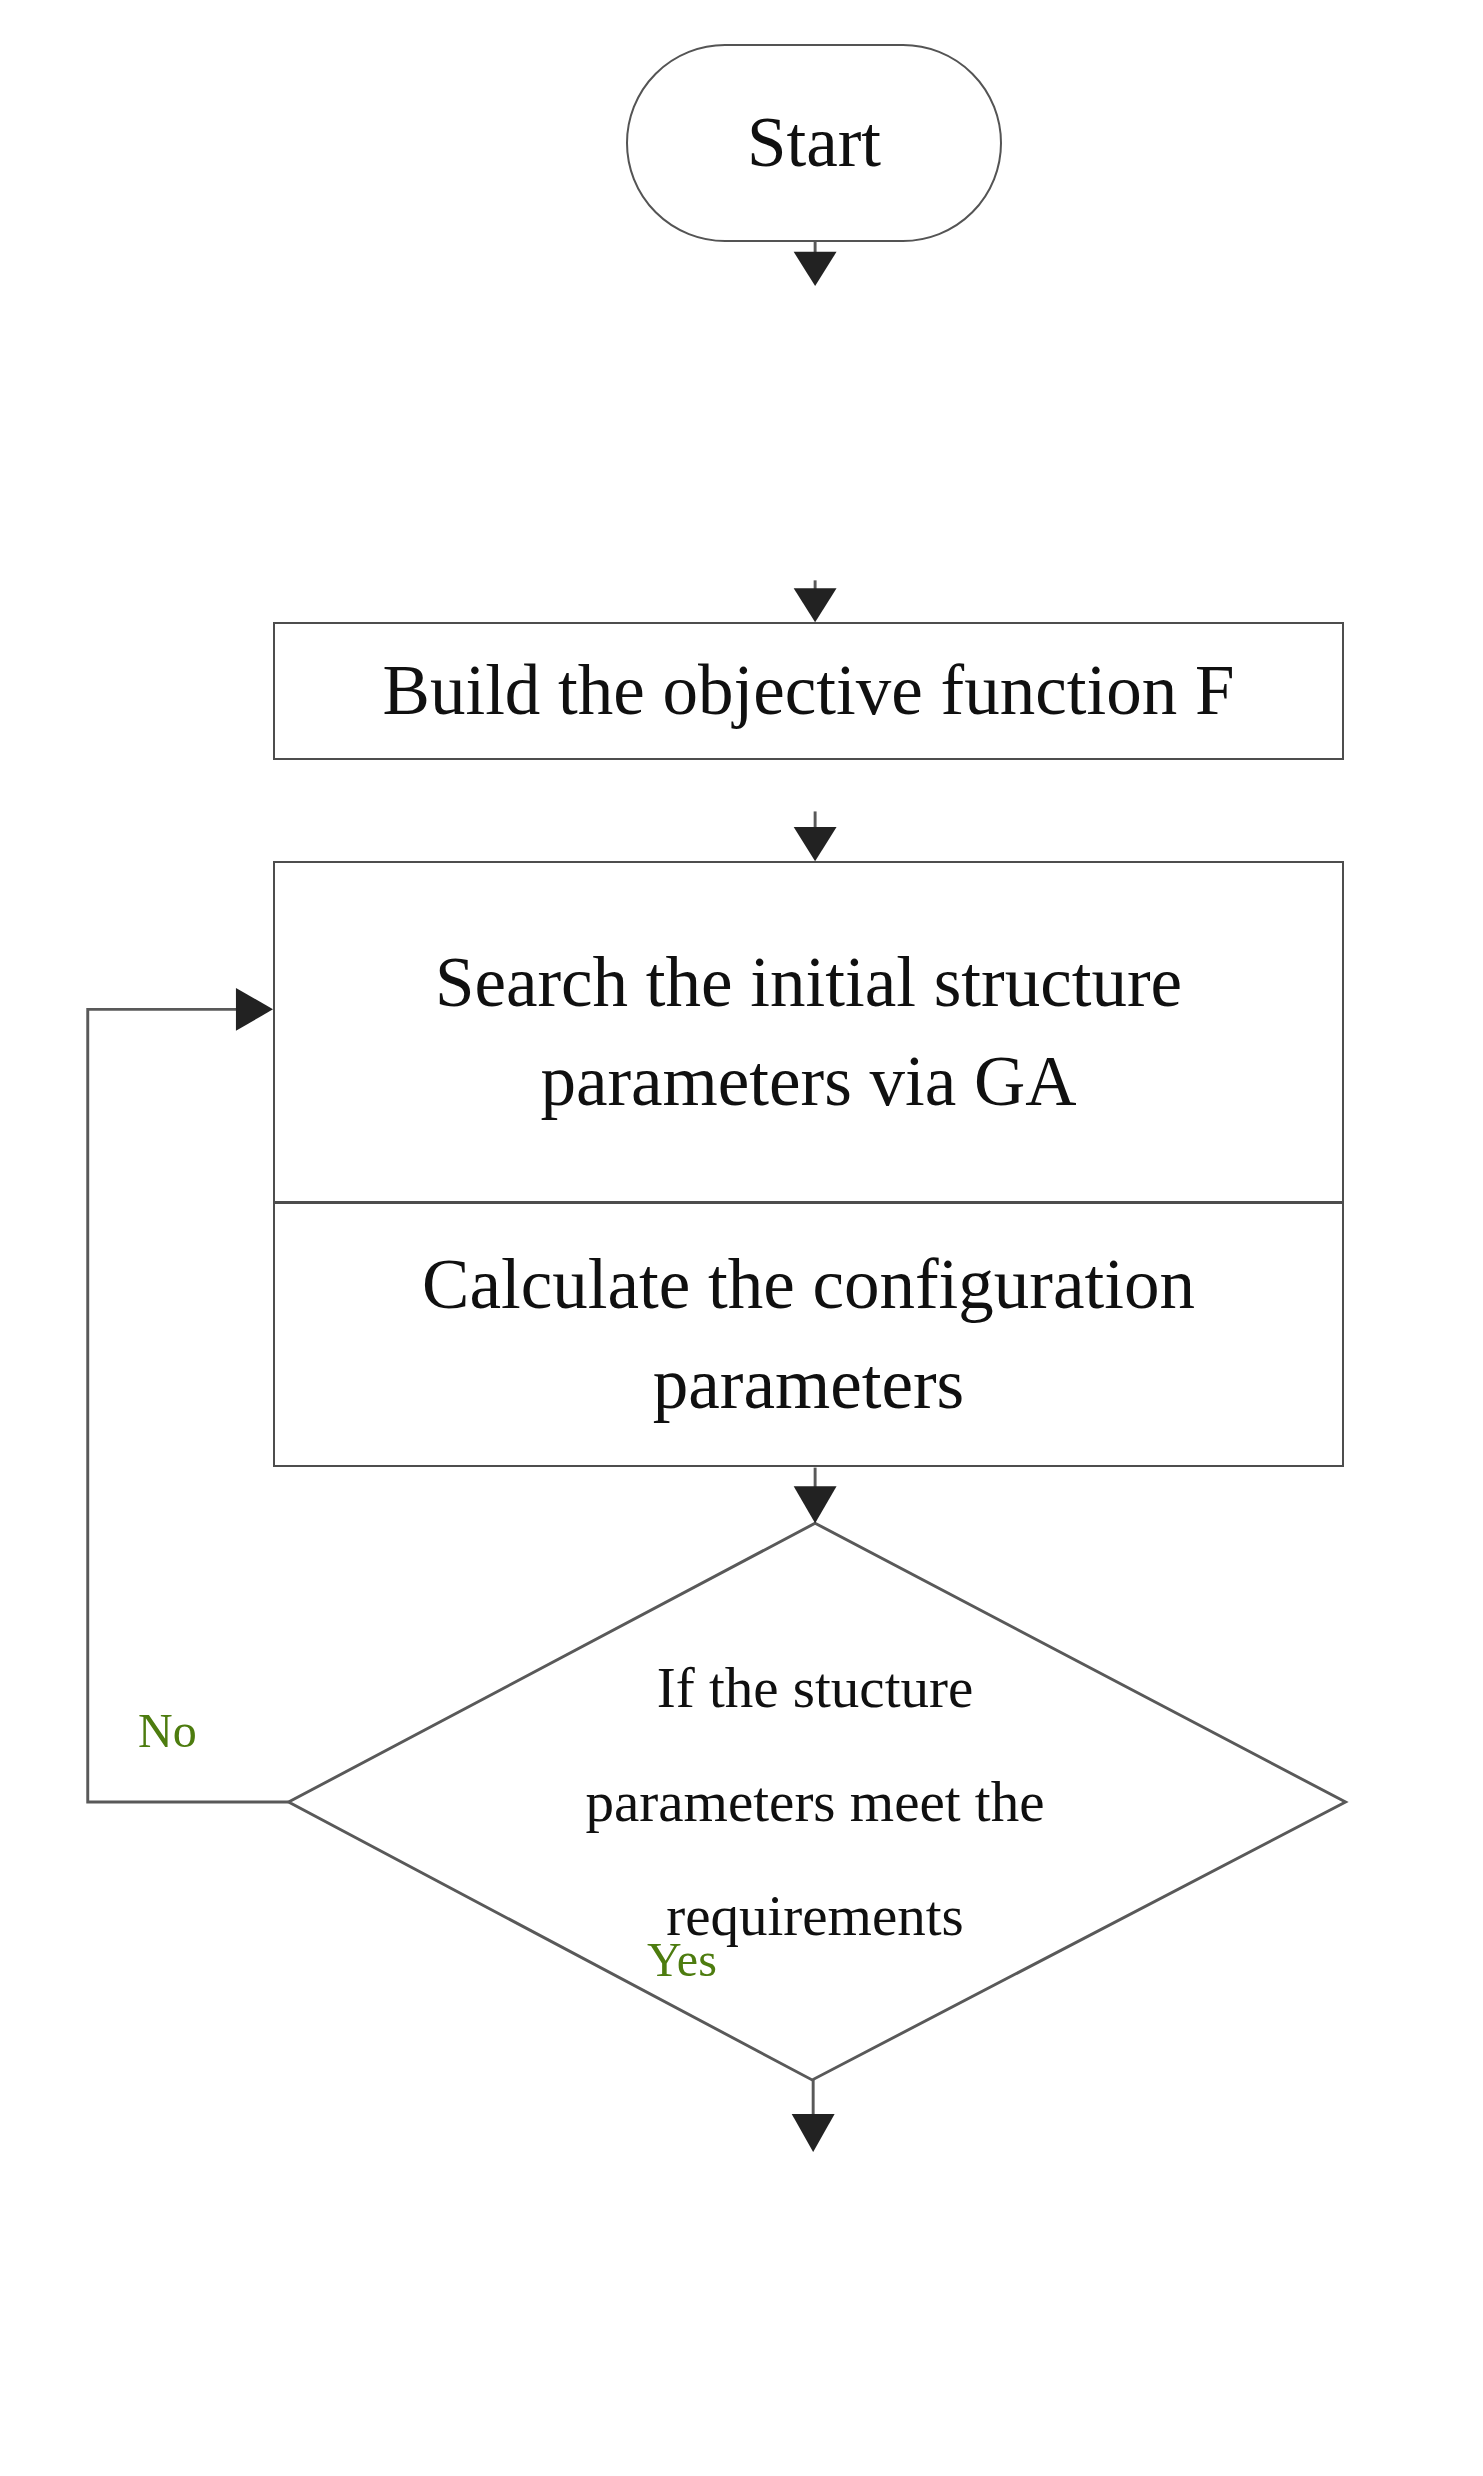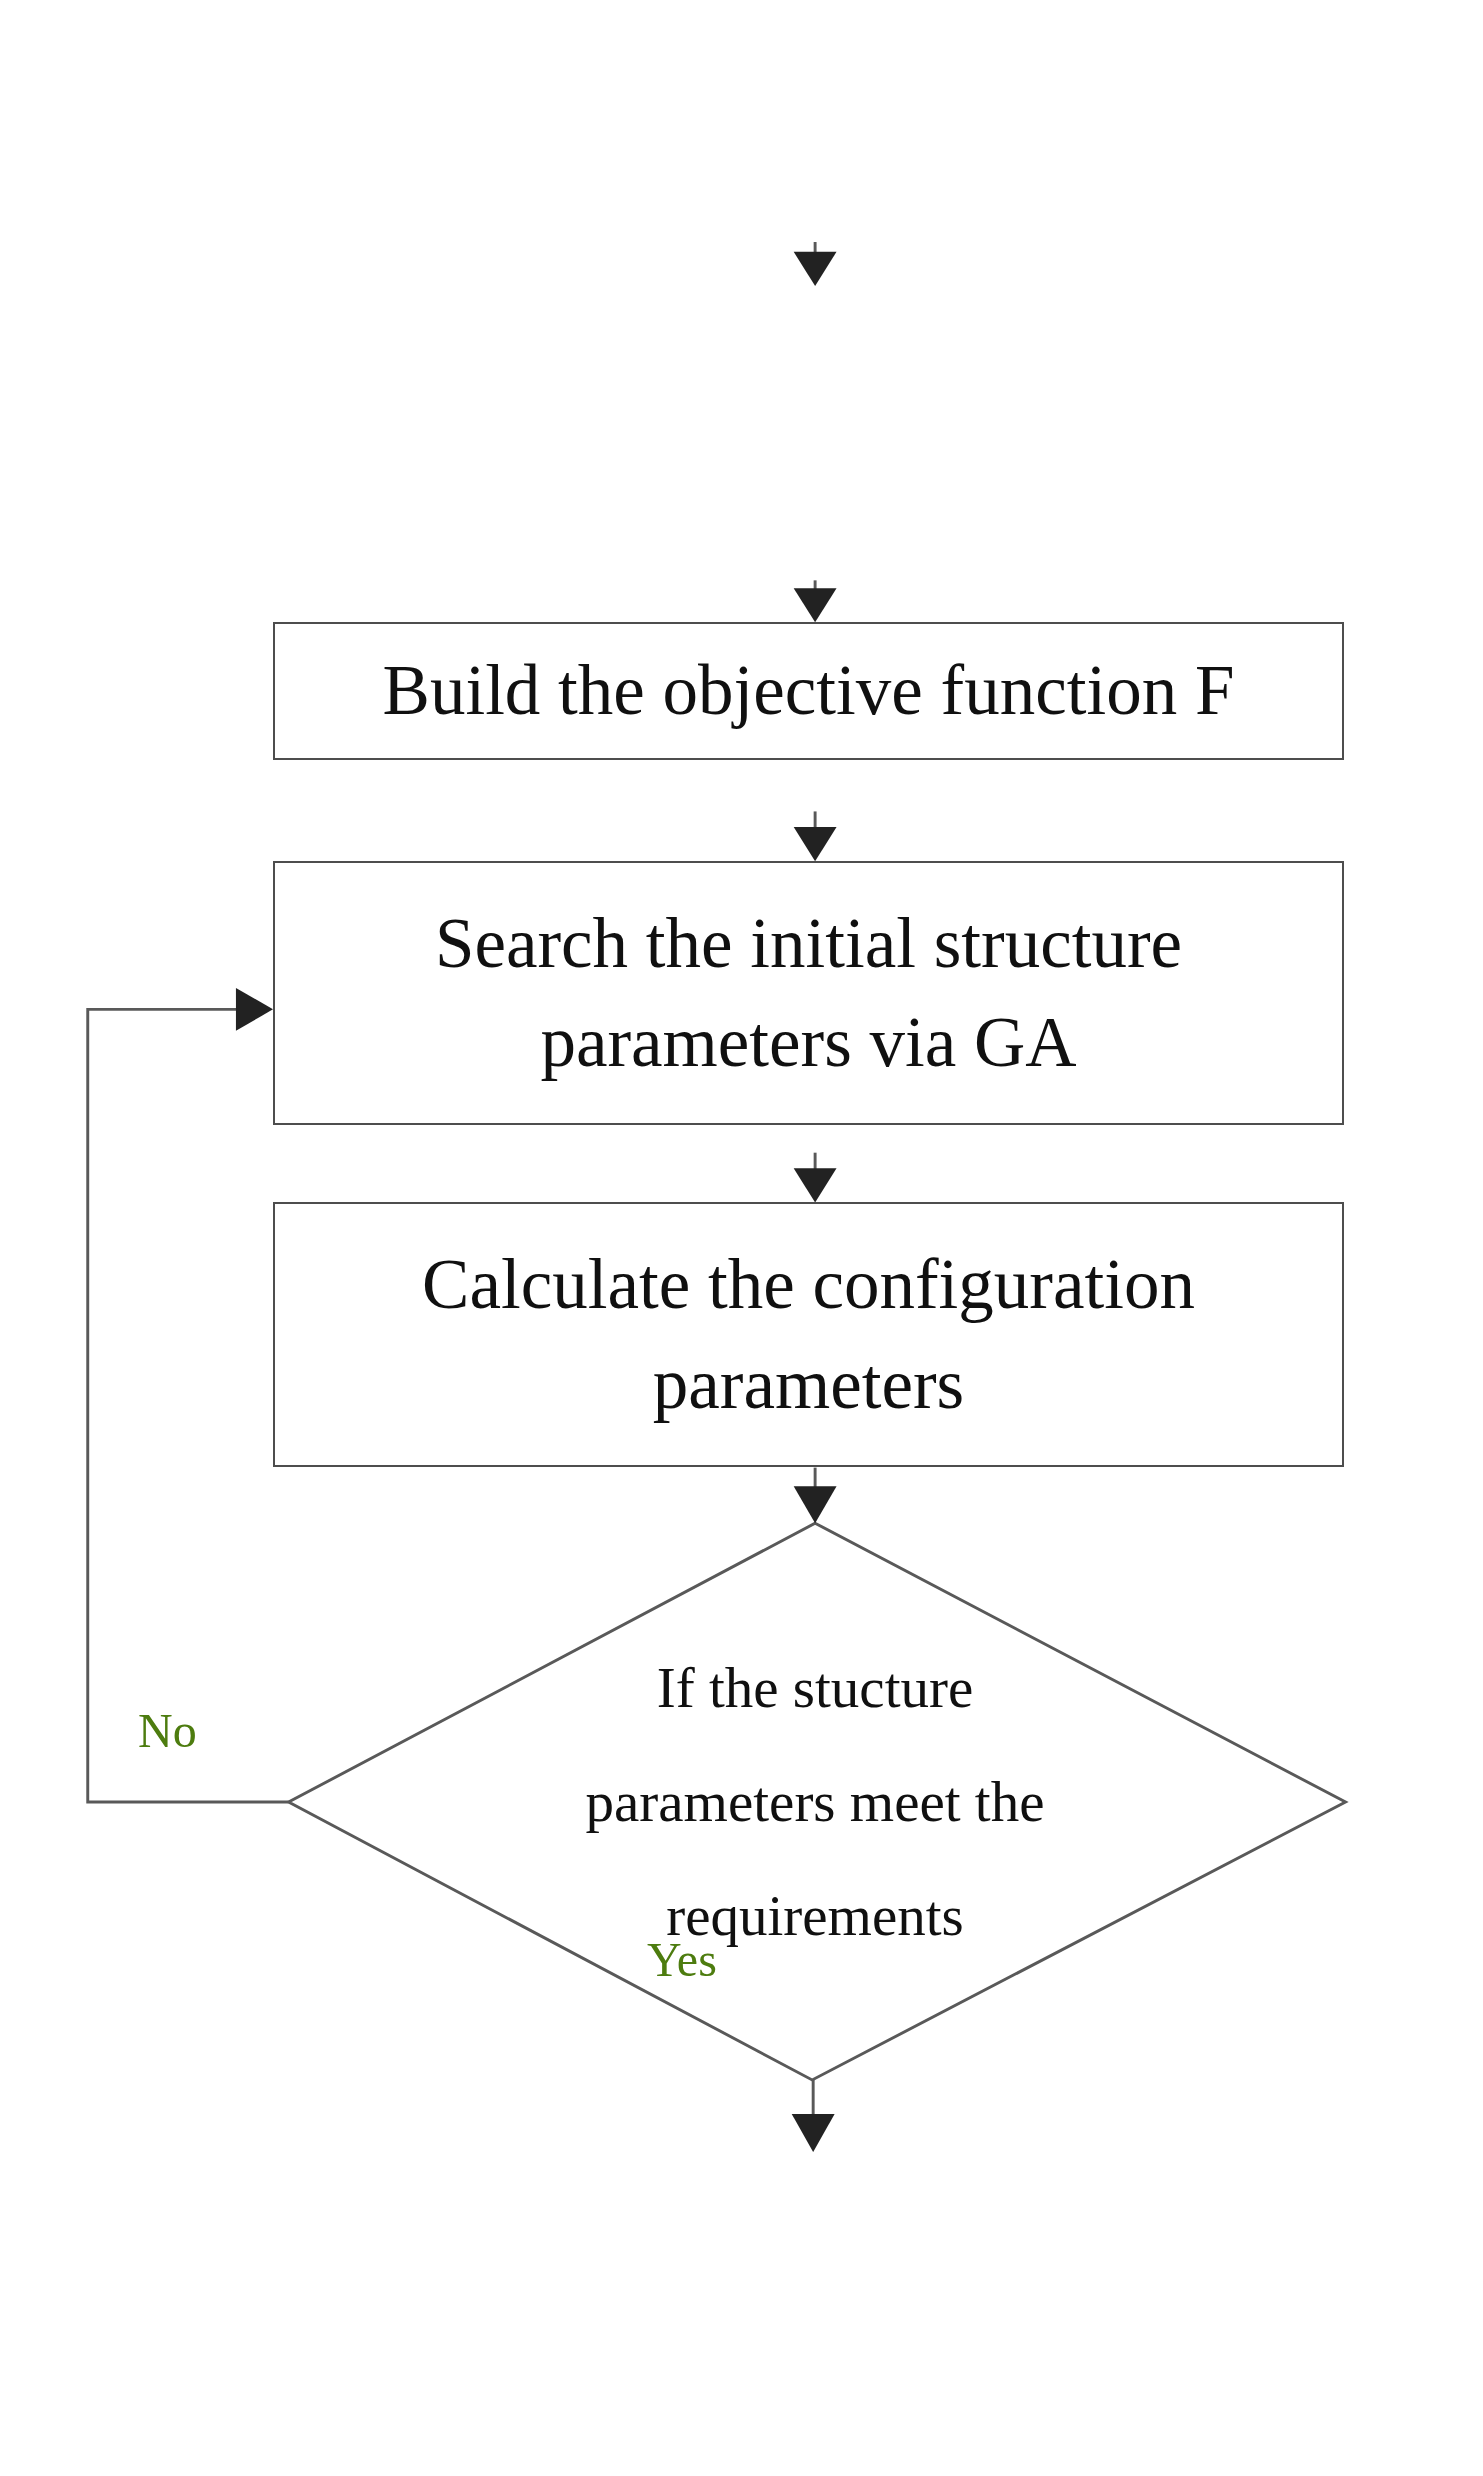--- a/index.html
+++ b/index.html
@@ -118,27 +118,30 @@
       <line class="line" x1="834" y1="2133" x2="834" y2="2172"></line>
       <polygon class="head" points="812,2168 856,2168 834,2207"></polygon>
     </g>
 
     <g>
       <polyline class="line" points="296,1848 90,1848 90,1035 246,1035"></polyline>
       <polygon class="head" points="242,1013 242,1057 280,1035"></polygon>
     </g>
   </svg>
 
+  <div class="node terminal" style="left:626px; top:44px; width:376px; height:198px;">
+    <span class="label">Start</span>
+  </div>
 
 
   <div class="node process" style="left:273px; top:622px; width:1071px; height:138px;">
     <span class="label">Build the objective function F</span>
   </div>
 
-  <div class="node process" style="left:273px; top:861px; width:1071px; height:264px;font-family:Liberation Serif, serif;">
+  <div class="node process" style="left:273px; top:861px; width:1071px; height:342px;font-family:Liberation Serif, serif;">
     <span class="label">Search the initial structure
 parameters via GA</span>
   </div>
 
   <div class="node process" style="left:273px; top:1202px; width:1071px; height:265px;">
     <span class="label">Calculate the configuration
 parameters</span>
   </div>
 
   <div class="decision-label" style="left:430px; top:1558px; width:770px; height:488px;">

